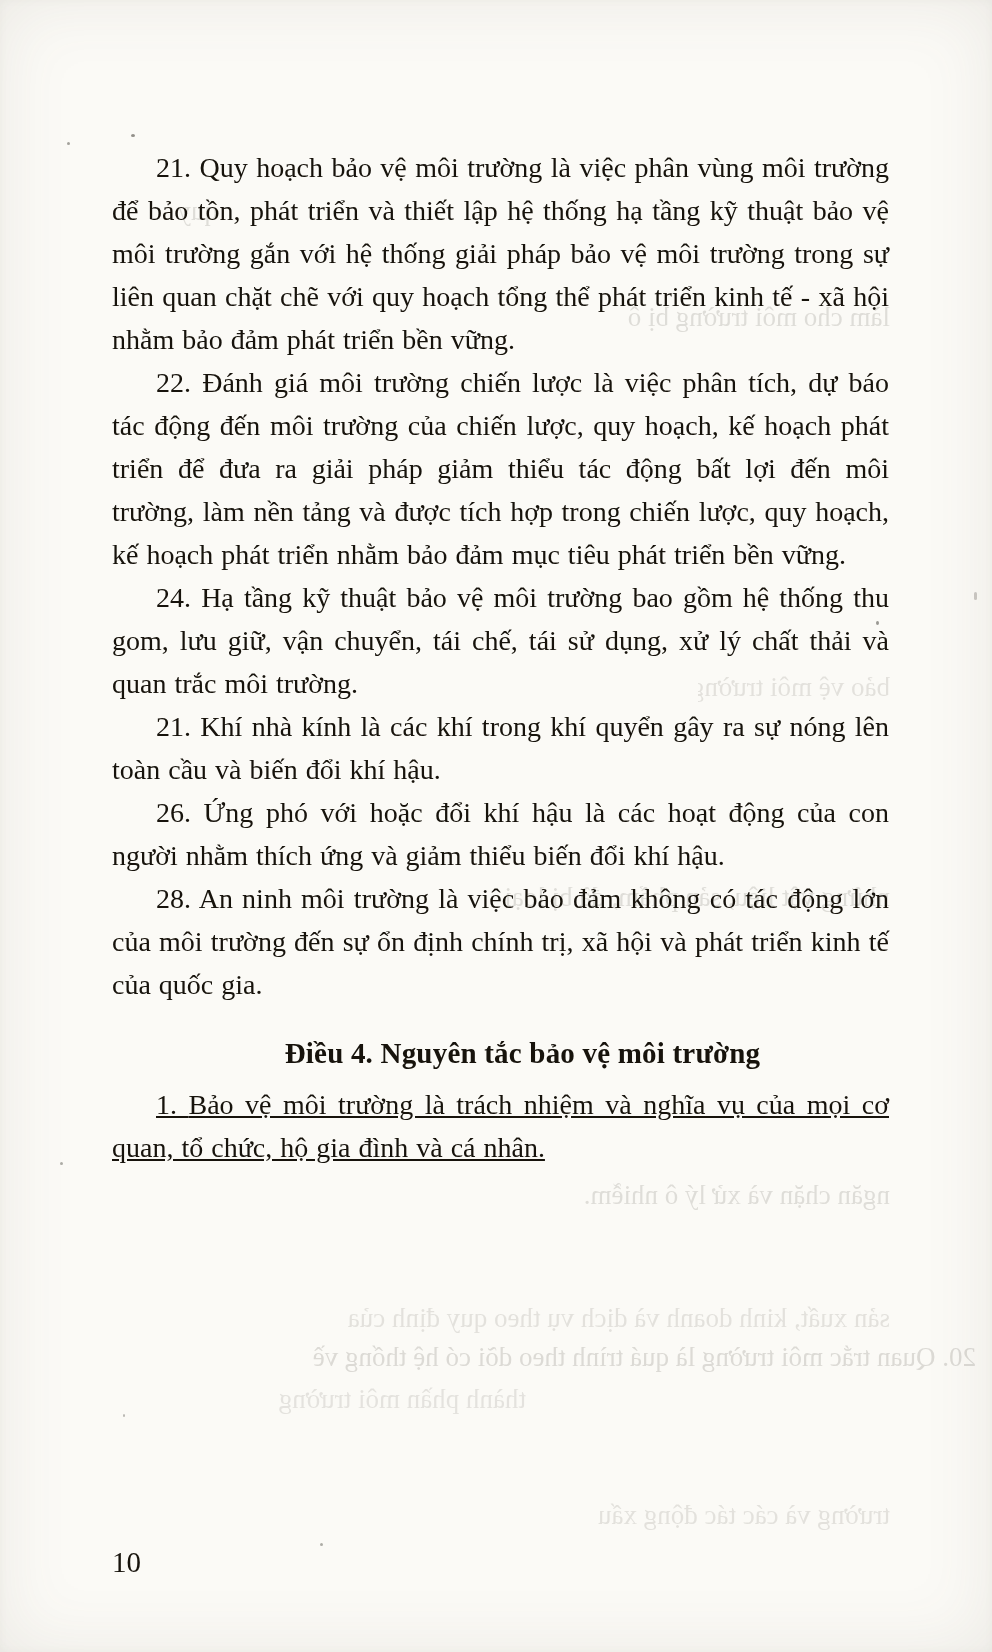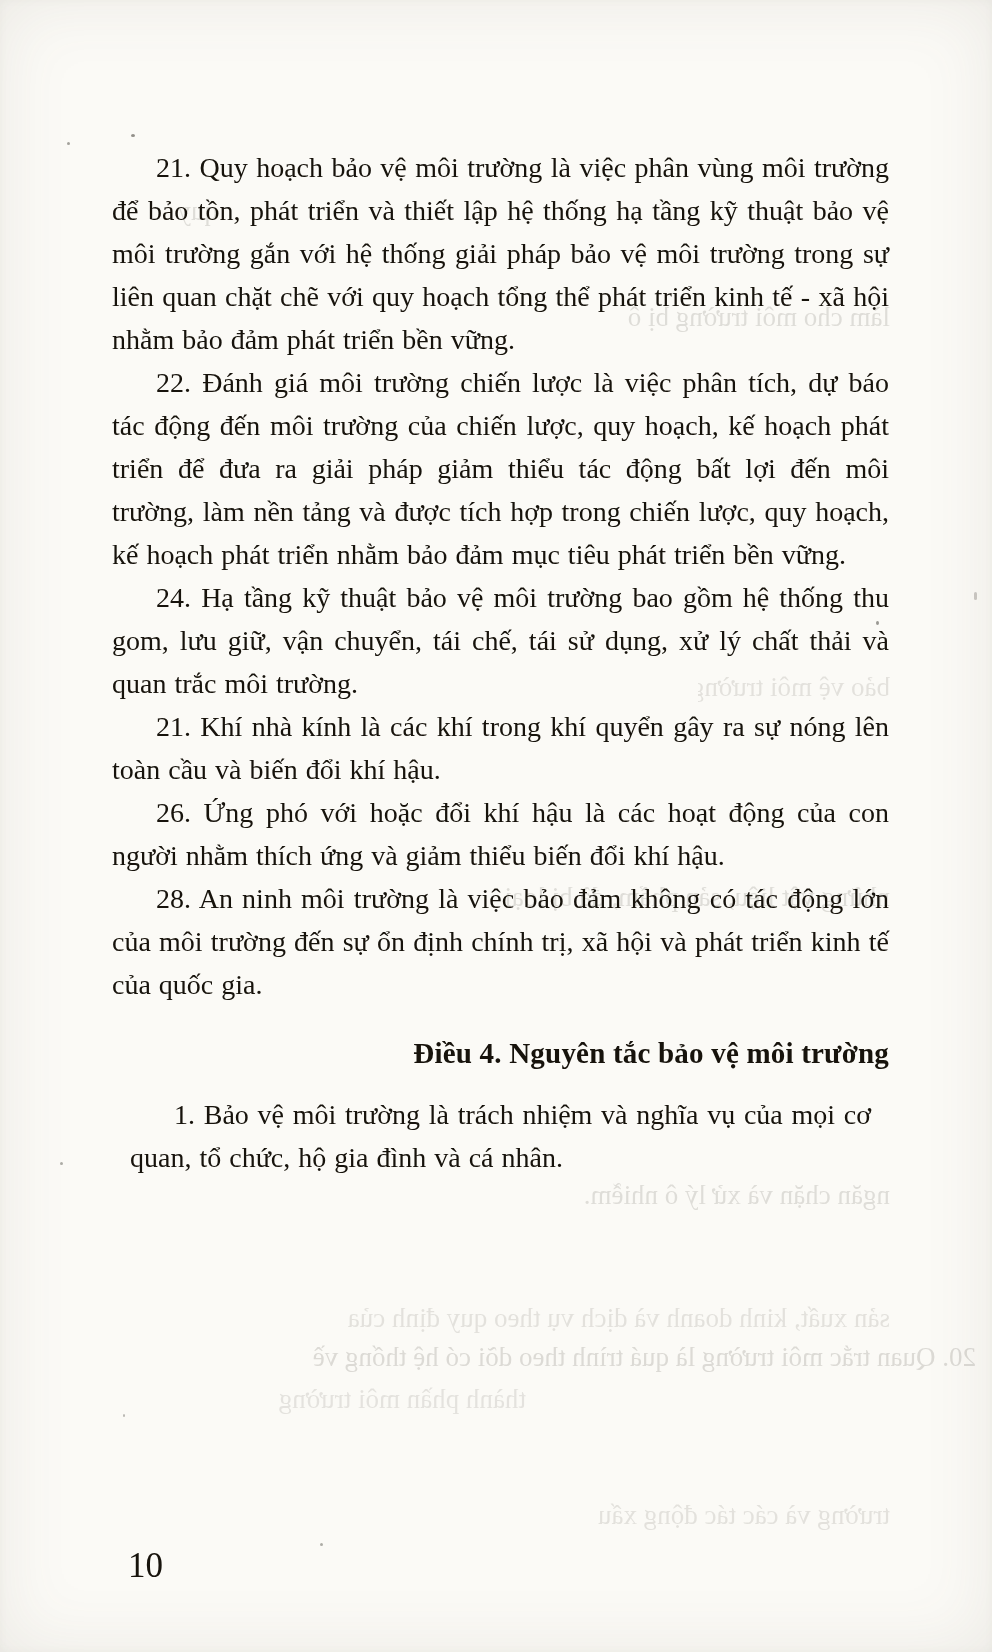--- a/index.html
+++ b/index.html
@@ -16,25 +16,25 @@
   }
   .text-block{
     position:absolute;left:112px;top:146px;width:777px;z-index:2;
     font-size:28px;line-height:43px;text-align:justify;
     text-rendering:optimizeLegibility;
   }
   p.def{margin:0;text-indent:44px;word-spacing:1px;}
   .term{}
   h2.article{
     font-size:29px;line-height:43px;font-weight:700;
-    margin:26px 0 8px 0;text-indent:44px;text-align:right;
+    margin:26px 0 8px 0;text-indent:44px;text-align:center;
     letter-spacing:.2px;
   }
-  p.item{margin:18px;text-indent:44px;word-spacing:1px;}
-  .pagenum{position:absolute;left:128px;top:1546px;font-size:35px;z-index:2;}
+  p.item{margin:0;text-indent:44px;word-spacing:1px;text-decoration:underline;}
+  .pagenum{position:absolute;left:112px;top:1546px;font-size:29px;z-index:2;}
 
   
   .bleed-layer{position:absolute;inset:0;z-index:1;pointer-events:none;}
   .bleed{
     position:absolute;display:block;white-space:nowrap;overflow:hidden;
     transform:scaleX(-1);color:#706c64;opacity:.20;filter:blur(.7px);
     font-size:27px;line-height:30px;
   }
   .bleed:nth-child(1){top:196px;left:148px;width:70px;}
   .bleed:nth-child(2){top:302px;left:598px;width:292px;}

